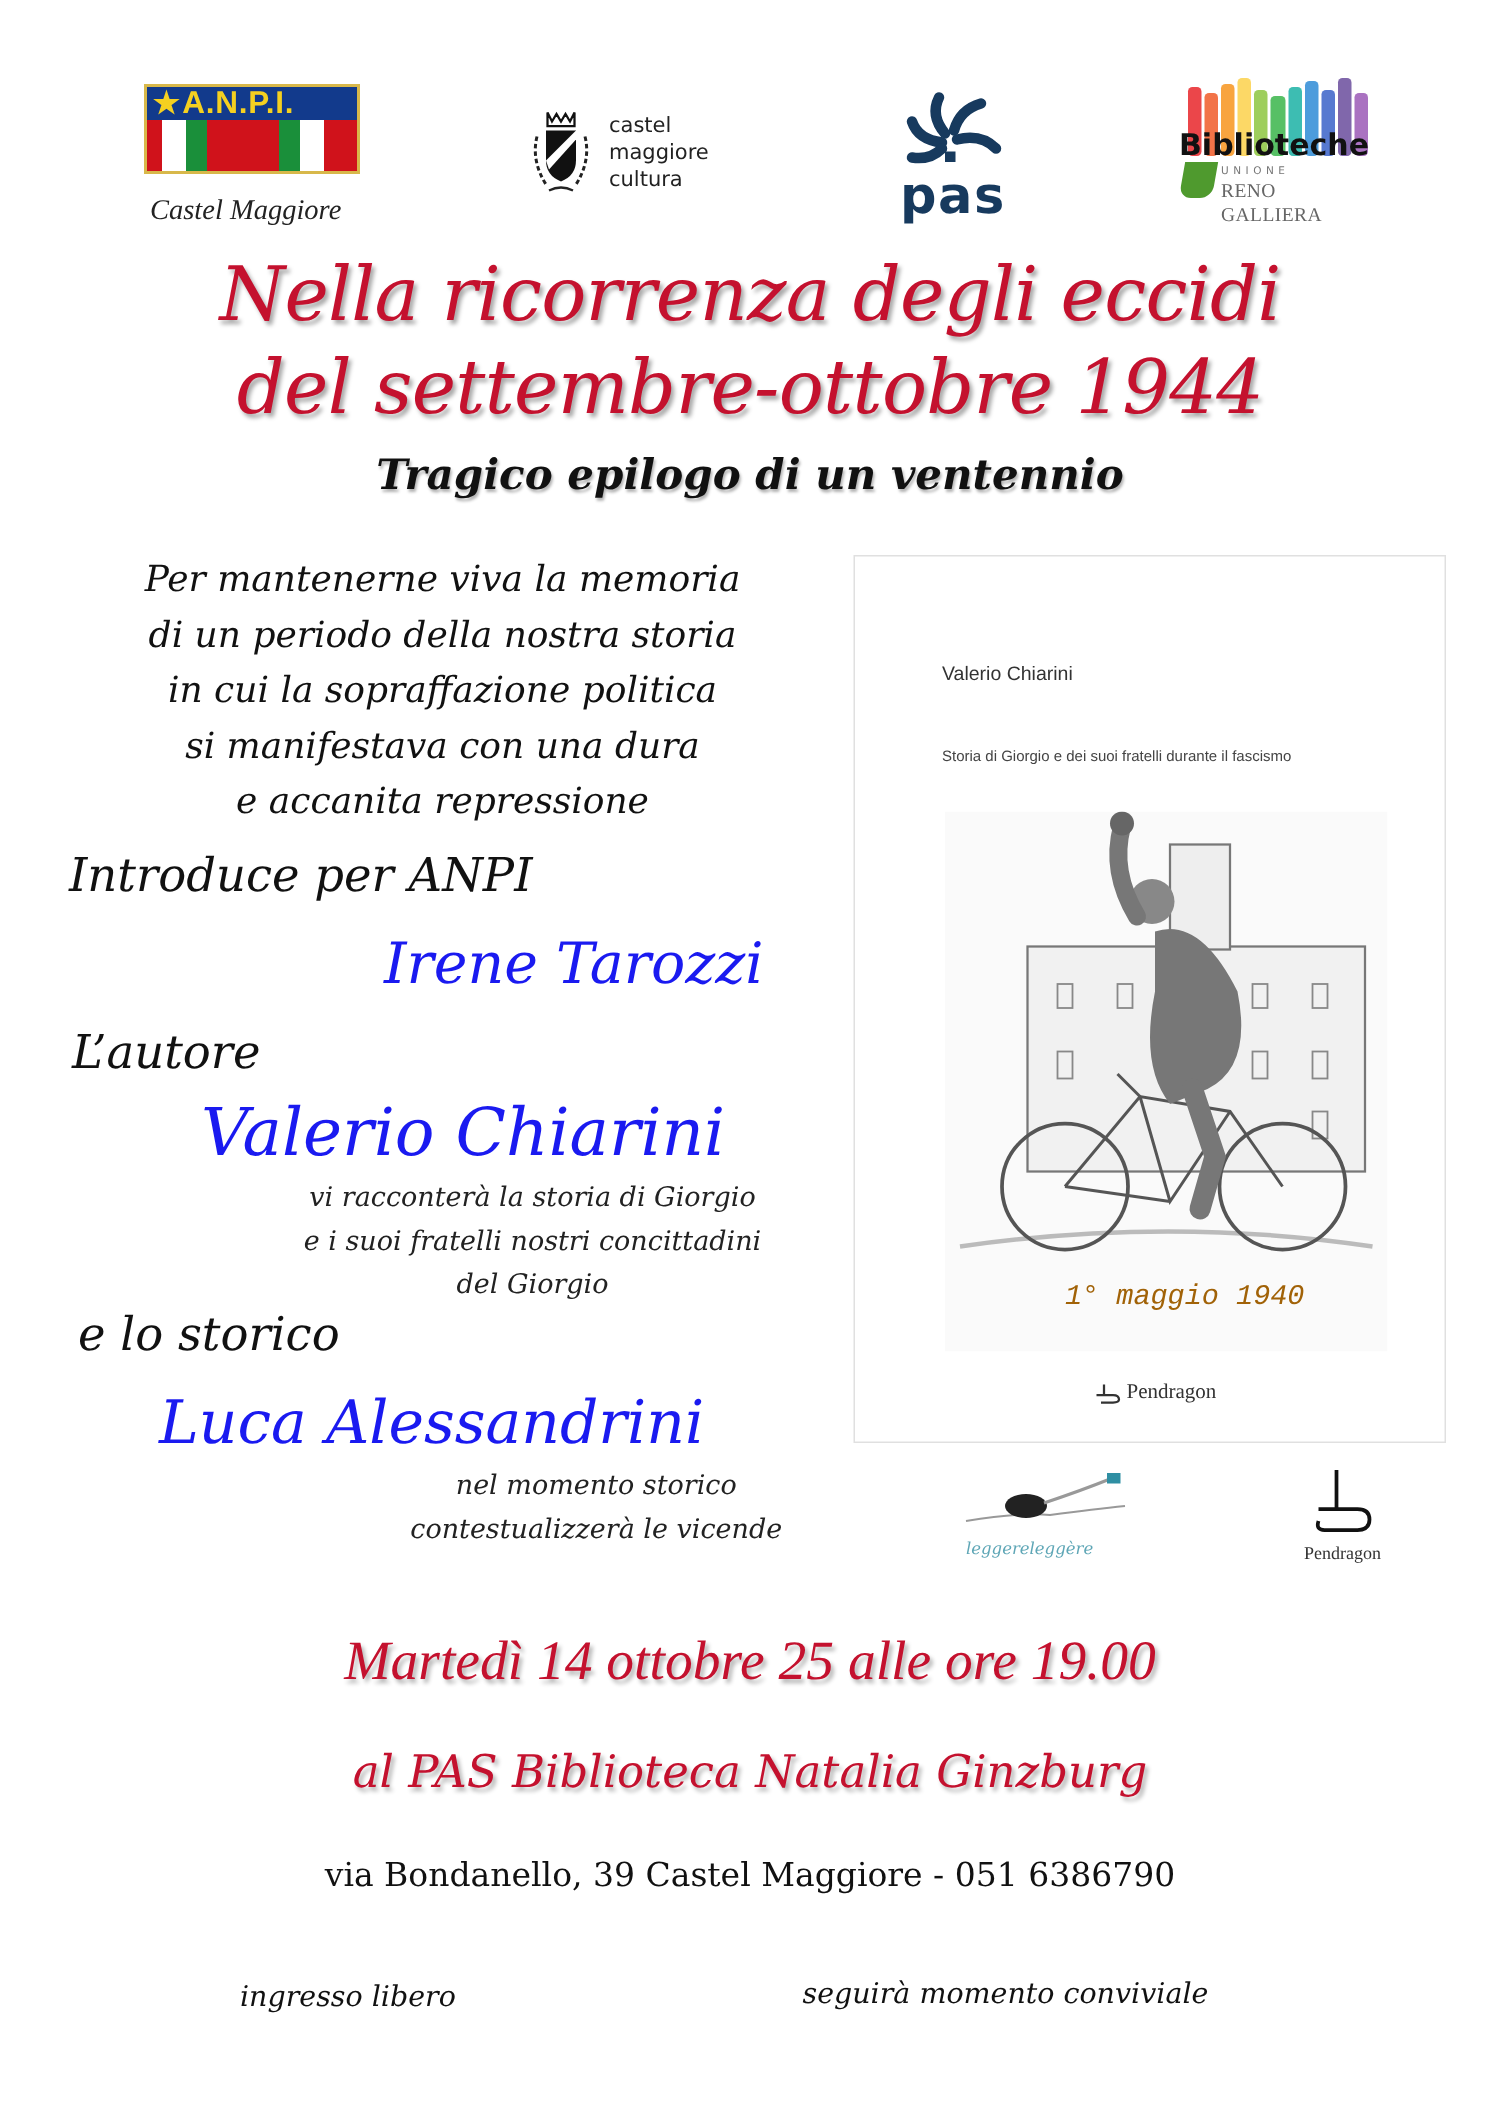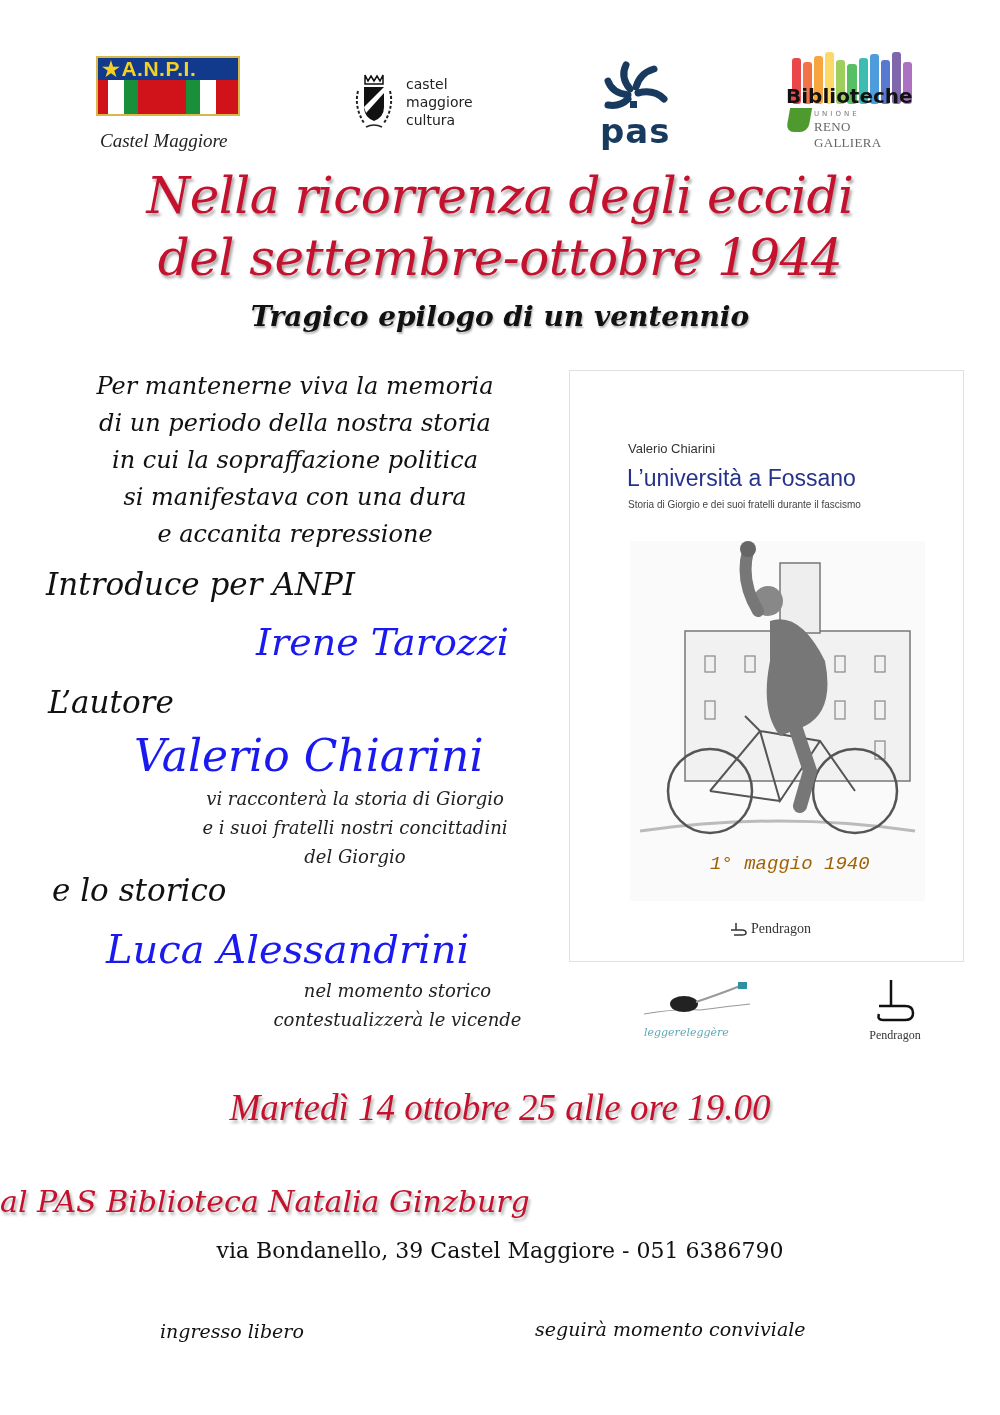--- a/index.html
+++ b/index.html
@@ -53,21 +53,21 @@
   .book-date { position: absolute; left: 140px; top: 482px; font-family: Liberation Mono, monospace; font-size: 19px; color: #a16207; font-style: italic; }
   .book-pub { position: absolute; left: 160px; top: 550px; font-family: "Liberation Serif", serif; font-size: 14px; color: #333; display: flex; align-items: center; gap: 3px; }
 
   .leggere { left: 640px; top: 978px; width: 116px; height: 70px; }
   .leggere-text { position: absolute; left: 4px; top: 48px; font-family: "DejaVu Serif", serif; font-style: italic; font-size: 11px; color: #5ea6b6; }
   .pendragon-logo { left: 860px; top: 978px; width: 70px; height: 70px; text-align: center; }
   .pendragon-label { position: absolute; left: 0; top: 50px; width: 70px; text-align: center; font-family: "Liberation Serif", serif; font-size: 12px; color: #333; }
 
   
   .date-line { left: 0; top: 1086px; width: 1000px; text-align: center; font-family: Liberation Serif, serif; font-style: italic; font-size: 37px; color: #c4112e; text-shadow: 2px 3px 3px rgba(0,0,0,0.3); }
-  .venue { left: 0; top: 1164px; width: 1000px; font-family: "DejaVu Serif", serif; font-style: italic; font-size: 30px; color: #c4112e; text-shadow: 2px 3px 3px rgba(0,0,0,0.3); margin-top: 20px; }
+  .venue { left: 0; top: 1164px; width: 1000px; text-align: center; font-family: "DejaVu Serif", serif; font-style: italic; font-size: 30px; color: #c4112e; text-shadow: 2px 3px 3px rgba(0,0,0,0.3); }
   .address { left: 0; top: 1238px; width: 1000px; text-align: center; font-family: "DejaVu Serif", serif; font-size: 22px; color: #111; }
   .free { left: 160px; top: 1320px; font-family: "DejaVu Serif", serif; font-style: italic; font-size: 19px; color: #111; }
   .convivial { left: 535px; top: 1318px; font-family: "DejaVu Serif", serif; font-style: italic; font-size: 19px; color: #111; }
 </style>
 </head>
 <body>
 
 <div class="abs anpi-logo">
   <div class="anpi-badge">
     <div class="anpi-top">
@@ -163,21 +163,20 @@
 
 <div class="abs label-big" style="left:52px;top:872px;">e lo storico</div>
 <div class="abs name-blue" style="left:106px;top:926px;font-size:40px;">Luca Alessandrini</div>
 <div class="abs desc" style="left:240px;top:976px;width:315px;">
   <div>nel momento storico</div>
   <div>contestualizzerà le vicende</div>
 </div>
 
 <div class="abs book">
   <div class="book-author">Valerio Chiarini</div>
-  <div class="book-title">L’università a Fossano</div>
   <div class="book-sub">Storia di Giorgio e dei suoi fratelli durante il fascismo</div>
   <svg class="book-art" viewBox="0 0 295 360">
     <rect x="0" y="0" width="295" height="360" fill="#fafafa"></rect>
 
     <rect x="55" y="90" width="225" height="150" fill="#f1f1f1" stroke="#777" stroke-width="1.5"></rect>
     <rect x="150" y="22" width="40" height="70" fill="#eee" stroke="#777" stroke-width="1.5"></rect>
     <g fill="none" stroke="#888" stroke-width="1.2">
       <rect x="75" y="115" width="10" height="16"></rect>
         <rect x="115" y="115" width="10" height="16"></rect>
       <rect x="205" y="115" width="10" height="16"></rect>

